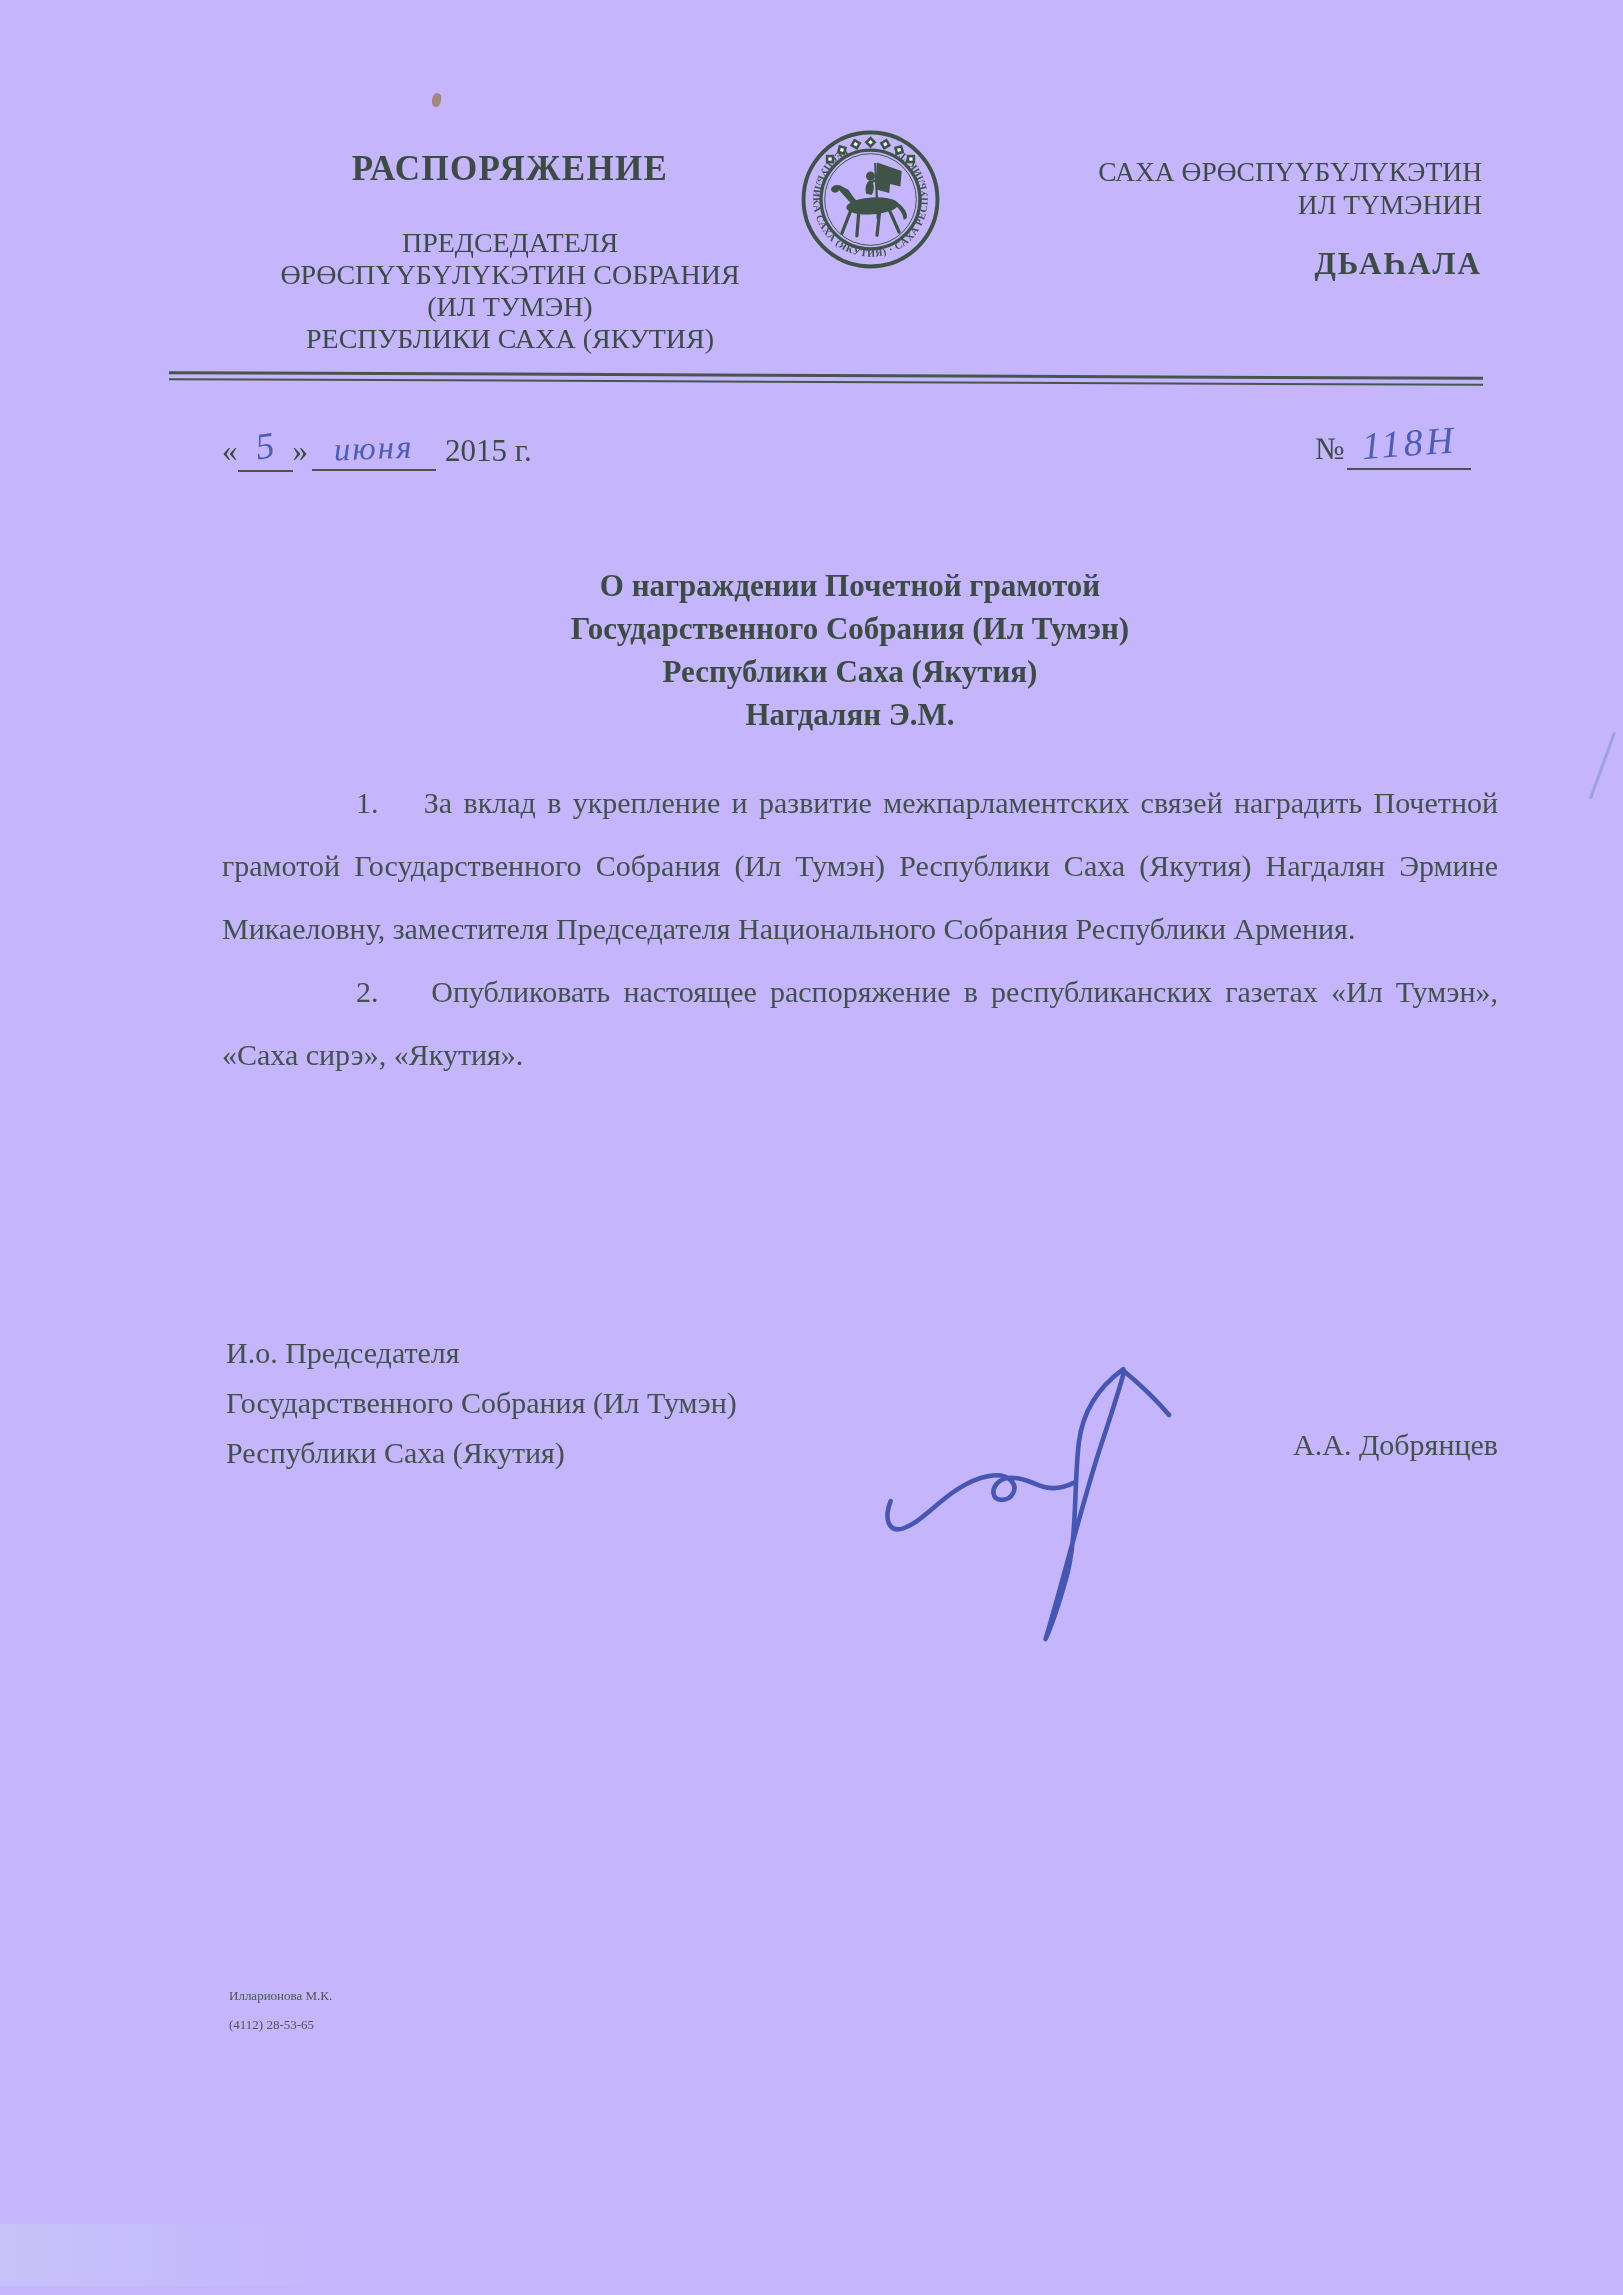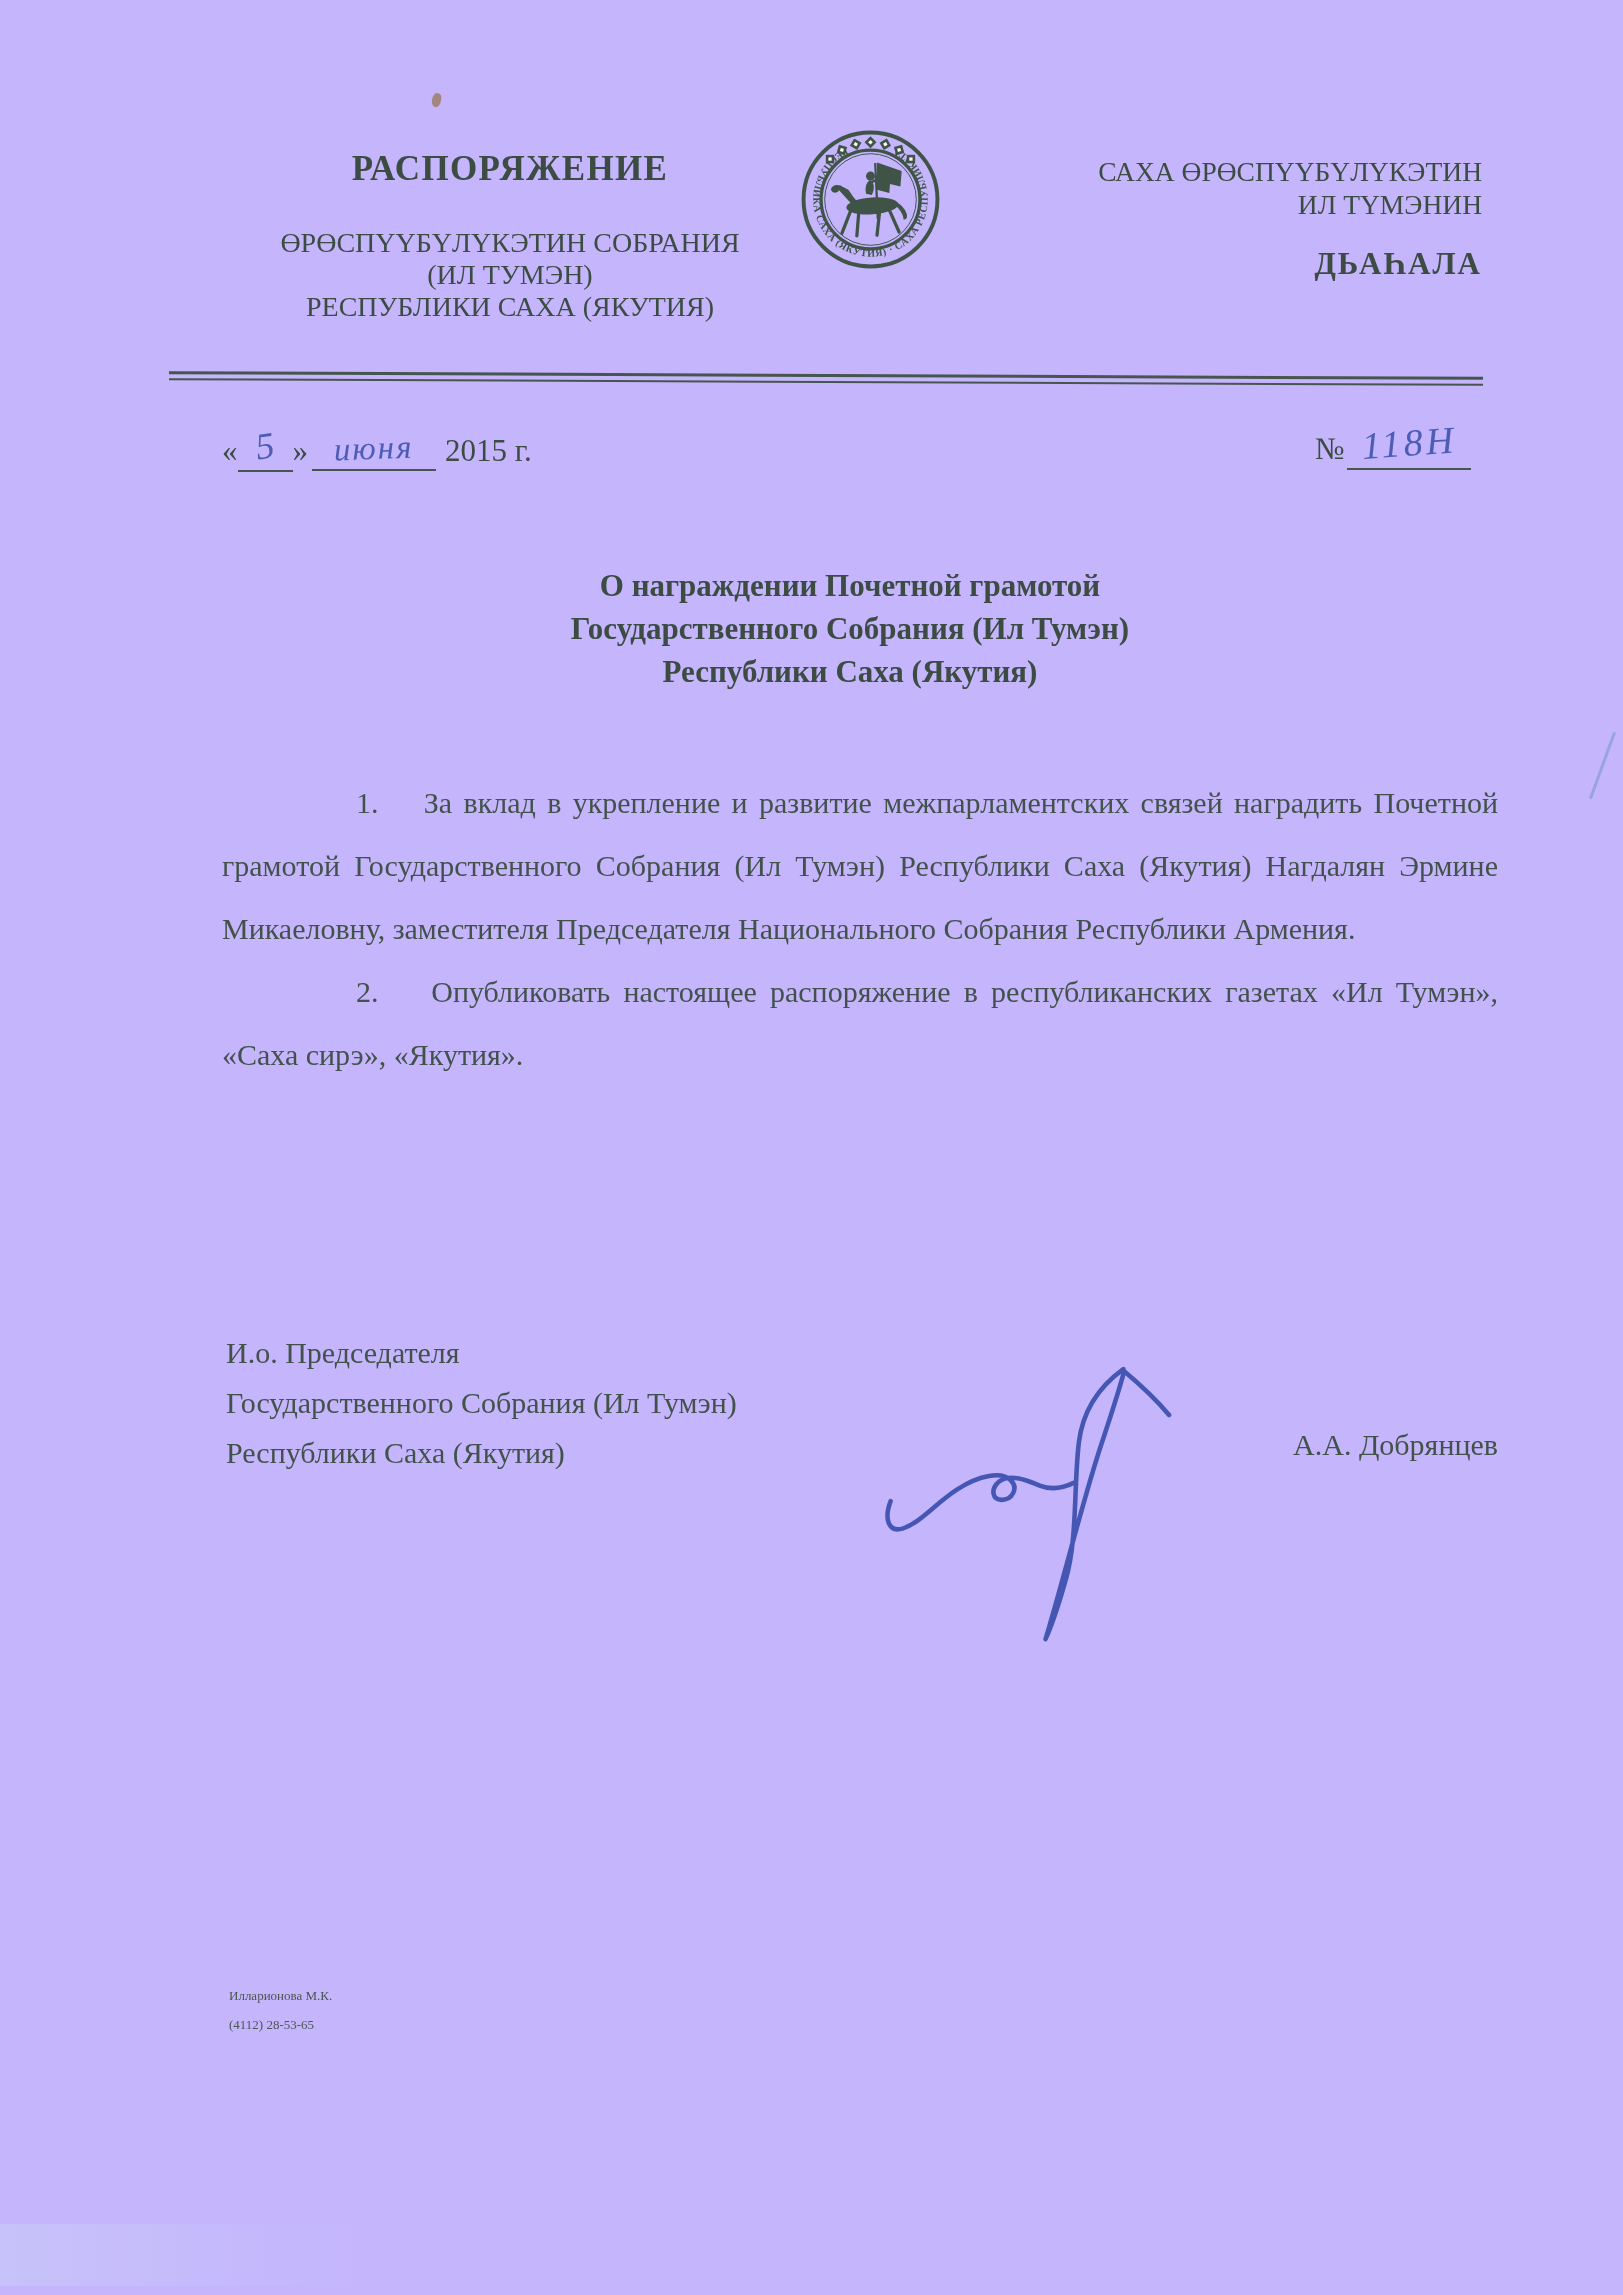--- a/index.html
+++ b/index.html
@@ -59,20 +59,21 @@
 </head>
 <body>
 
 <div class="page">
 
   <div class="speck"></div>
 
   <header>
     <div class="lh-left">
       <div class="doc-type">РАСПОРЯЖЕНИЕ</div>
+      <div class="lh-line">ПРЕДСЕДАТЕЛЯ</div>
       <div class="lh-line">ӨРӨСПҮҮБҮЛҮКЭТИН СОБРАНИЯ</div>
       <div class="lh-line">(ИЛ ТУМЭН)</div>
       <div class="lh-line">РЕСПУБЛИКИ САХА (ЯКУТИЯ)</div>
     </div>
 
     <div class="seal">
       <svg viewBox="-110 -110 220 220" width="143" height="143">
         <g fill="none" stroke="#3f5347">
           <circle cx="0" cy="0" r="103" stroke-width="6"></circle>
           <circle cx="0" cy="0" r="76" stroke-width="5"></circle>
@@ -162,20 +163,21 @@
   <div class="double-rule"></div>
 
   <div class="date-line"><span>«</span><span class="slot slot-day"><span class="hw hw-day">5</span></span><span>»</span><span class="slot slot-month"><span class="hw hw-month">июня</span></span><span class="year">2015 г.</span></div>
 
   <div class="num-line"><span>№</span><span class="slot slot-num"><span class="hw hw-num">118Н</span></span></div>
 
   <div class="doc-title">
     <div>О награждении Почетной грамотой</div>
     <div>Государственного Собрания (Ил Тумэн)</div>
     <div>Республики Саха (Якутия)</div>
+    <div>Нагдалян Э.М.</div>
   </div>
 
   <div class="doc-body">
     <p>1.&nbsp;&nbsp;&nbsp;&nbsp;За вклад в укрепление и развитие межпарламентских связей наградить Почетной грамотой Государственного Собрания (Ил Тумэн) Республики Саха (Якутия) Нагдалян Эрмине Микаеловну, заместителя Председателя Национального Собрания Республики Армения.</p>
     <p>2.&nbsp;&nbsp;&nbsp;&nbsp;Опубликовать настоящее распоряжение в республиканских газетах «Ил Тумэн», «Саха сирэ», «Якутия».</p>
   </div>
 
   <div class="sig-lines">
     <div>И.о. Председателя</div>
     <div>Государственного Собрания (Ил Тумэн)</div>

